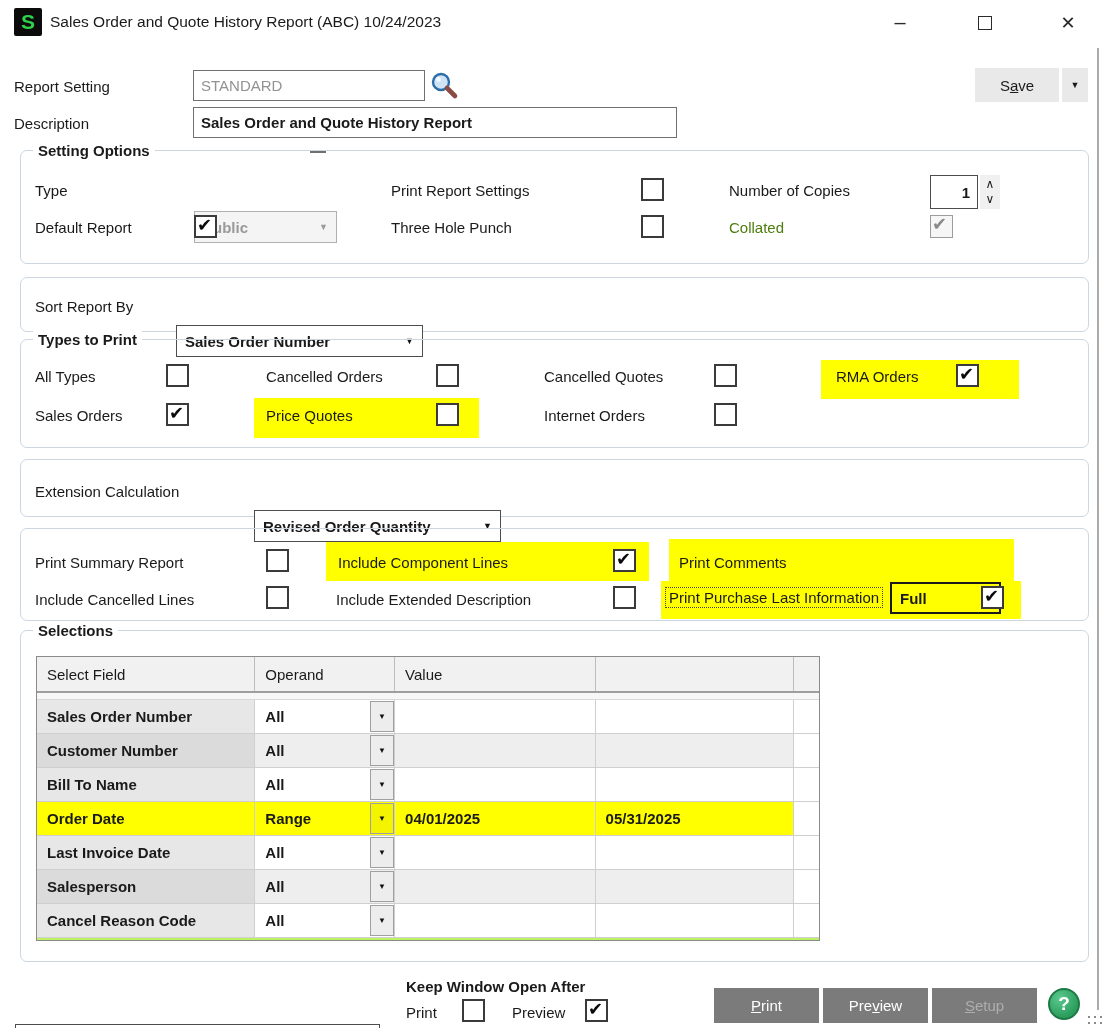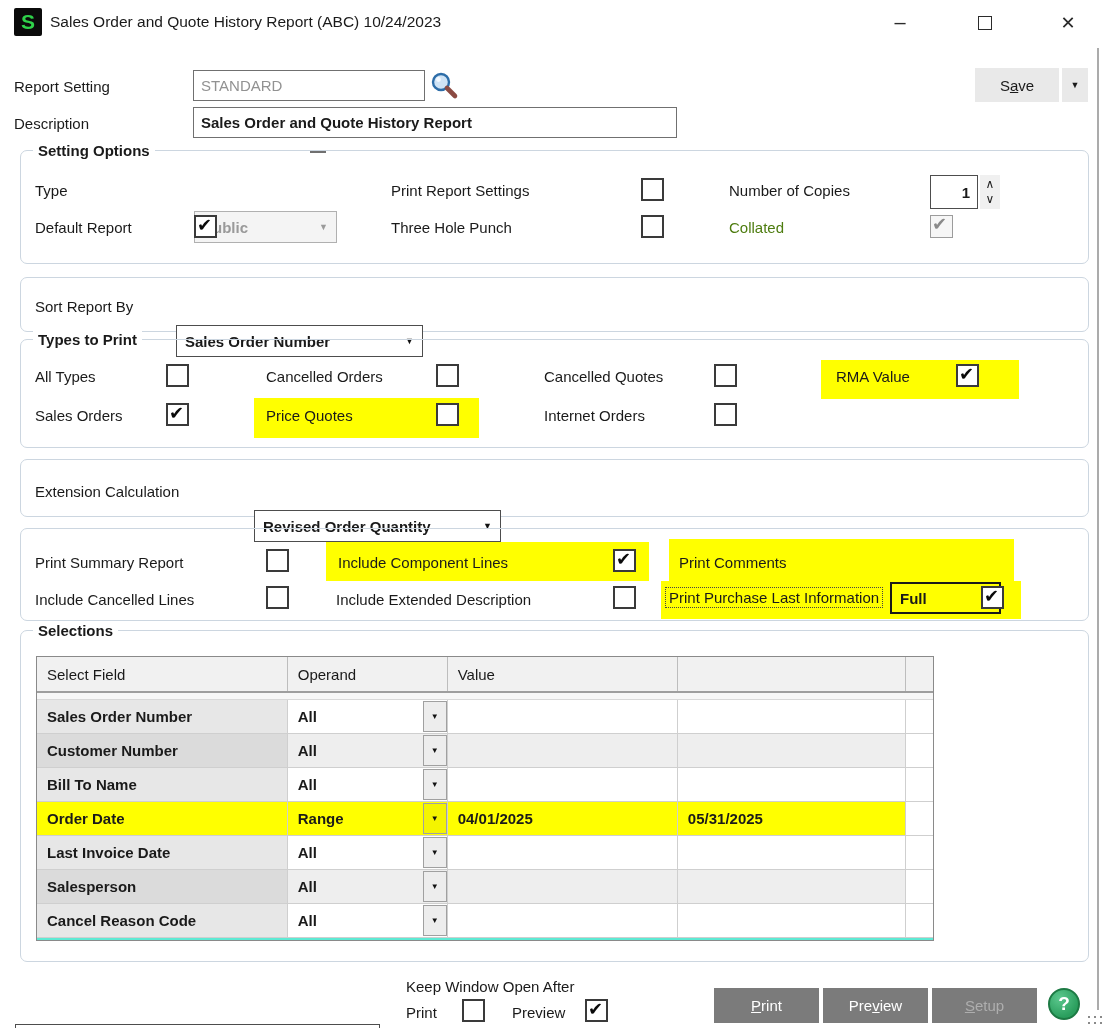--- a/index.html
+++ b/index.html
@@ -57,21 +57,21 @@
   .spin { position:absolute; width:20px; height:34px; background:#f0f0f0; display:flex;
     flex-direction:column; align-items:center; justify-content:center; font-size:12px; color:#222; line-height:15px; }
 
   
   .hl-block { position:absolute; background:#ffff00; }
 
   
   .dotted { border:1px dotted #444; padding:1px 3px; }
 
   
-  #grid { position:absolute; left:15px; top:25px; width:898px; height:285px; border:1px solid #8a8a8a; background:#5eead4; }
+  #grid { position:absolute; left:15px; top:25px; width:784px; height:285px; border:1px solid #8a8a8a; background:#bef264; }
   .g-hrow { display:flex; height:36px; background:#f1f1f1; border-bottom:2px solid #9e9e9e; }
   .g-hcell { font-size:15px; padding-left:10px; display:flex; align-items:center; border-right:1px solid #bdbdbd; }
   .g-spacer { height:7px; background:#f7f7f7; border-bottom:1px solid #d8d8d8; }
   .grid-row { display:flex; height:34px; border-bottom:1px solid #cfcfcf; }
   .cell { position:relative; font-size:15px; font-weight:bold; display:flex; align-items:center;
     padding-left:10px; border-right:1px solid #cfcfcf; background:#fff; }
   .c1 { width:267px; } .c2 { width:170px; } .c3 { width:245px; } .c4 { width:243px; }
   .c5 { width:28px; border-right:none; }
   .grid-row.odd .c1 { background:#e7e7e7; }
   .grid-row.even .c1 { background:#dbdbdb; }
@@ -166,21 +166,21 @@
     <span class="gtitle">Types to Print</span>
     <div class="hl-block" style="left:800px; top:20px; width:198px; height:39px;"></div>
     <div class="hl-block" style="left:233px; top:58px; width:225px; height:40px;"></div>
 
     <div class="abs lbl" style="left:14px; top:28px;text-align:right;">All Types</div>
     <div class="cb" style="left:145px; top:24px;"></div>
     <div class="abs lbl" style="left:245px; top:28px;">Cancelled Orders</div>
     <div class="cb" style="left:415px; top:24px;"></div>
     <div class="abs lbl" style="left:523px; top:28px;">Cancelled Quotes</div>
     <div class="cb" style="left:693px; top:24px;"></div>
-    <div class="abs lbl" style="left:815px; top:28px;">RMA Value</div>
+    <div class="abs lbl" style="left:815px; top:28px;">RMA Orders</div>
     <div class="cb is-true" style="left:935px; top:24px;">
         <span class="mark">✔</span>
       </div>
 
     <div class="abs lbl" style="left:14px; top:67px;">Sales Orders</div>
     <div class="cb is-true" style="left:145px; top:63px;">
         <span class="mark">✔</span>
       </div>
     <div class="abs lbl" style="left:245px; top:67px;">Price Quotes</div>
     <div class="cb" style="left:415px; top:63px;"></div>
@@ -305,21 +305,21 @@
         <div class="cell c4"></div>
         <div class="cell c5"></div>
       </div>
     </div>
   </div>
 
   <div class="dd" style="left:15px; top:989px; width:365px; height:35px;">
     <span>Export</span>
     <span class="arr" style="font-size:11px;">▼</span>
   </div>
-  <div class="abs lbl" style="left:406px; top:978px;">Keep Window Open After</div>
+  <div class="abs lbl" style="left:406px; top:978px;font-weight:bold;">Keep Window Open After</div>
   <div class="abs lbl" style="left:406px; top:1004px;">Print</div>
   <div class="cb" style="left:462px; top:999px;"></div>
   <div class="abs lbl" style="left:512px; top:1004px;">Preview</div>
   <div class="cb is-true" style="left:585px; top:999px;">
       <span class="mark">✔</span>
     </div>
 
   <div class="btn-dark" style="left:714px;">
     <span></span>
       <span class="key">P</span>

